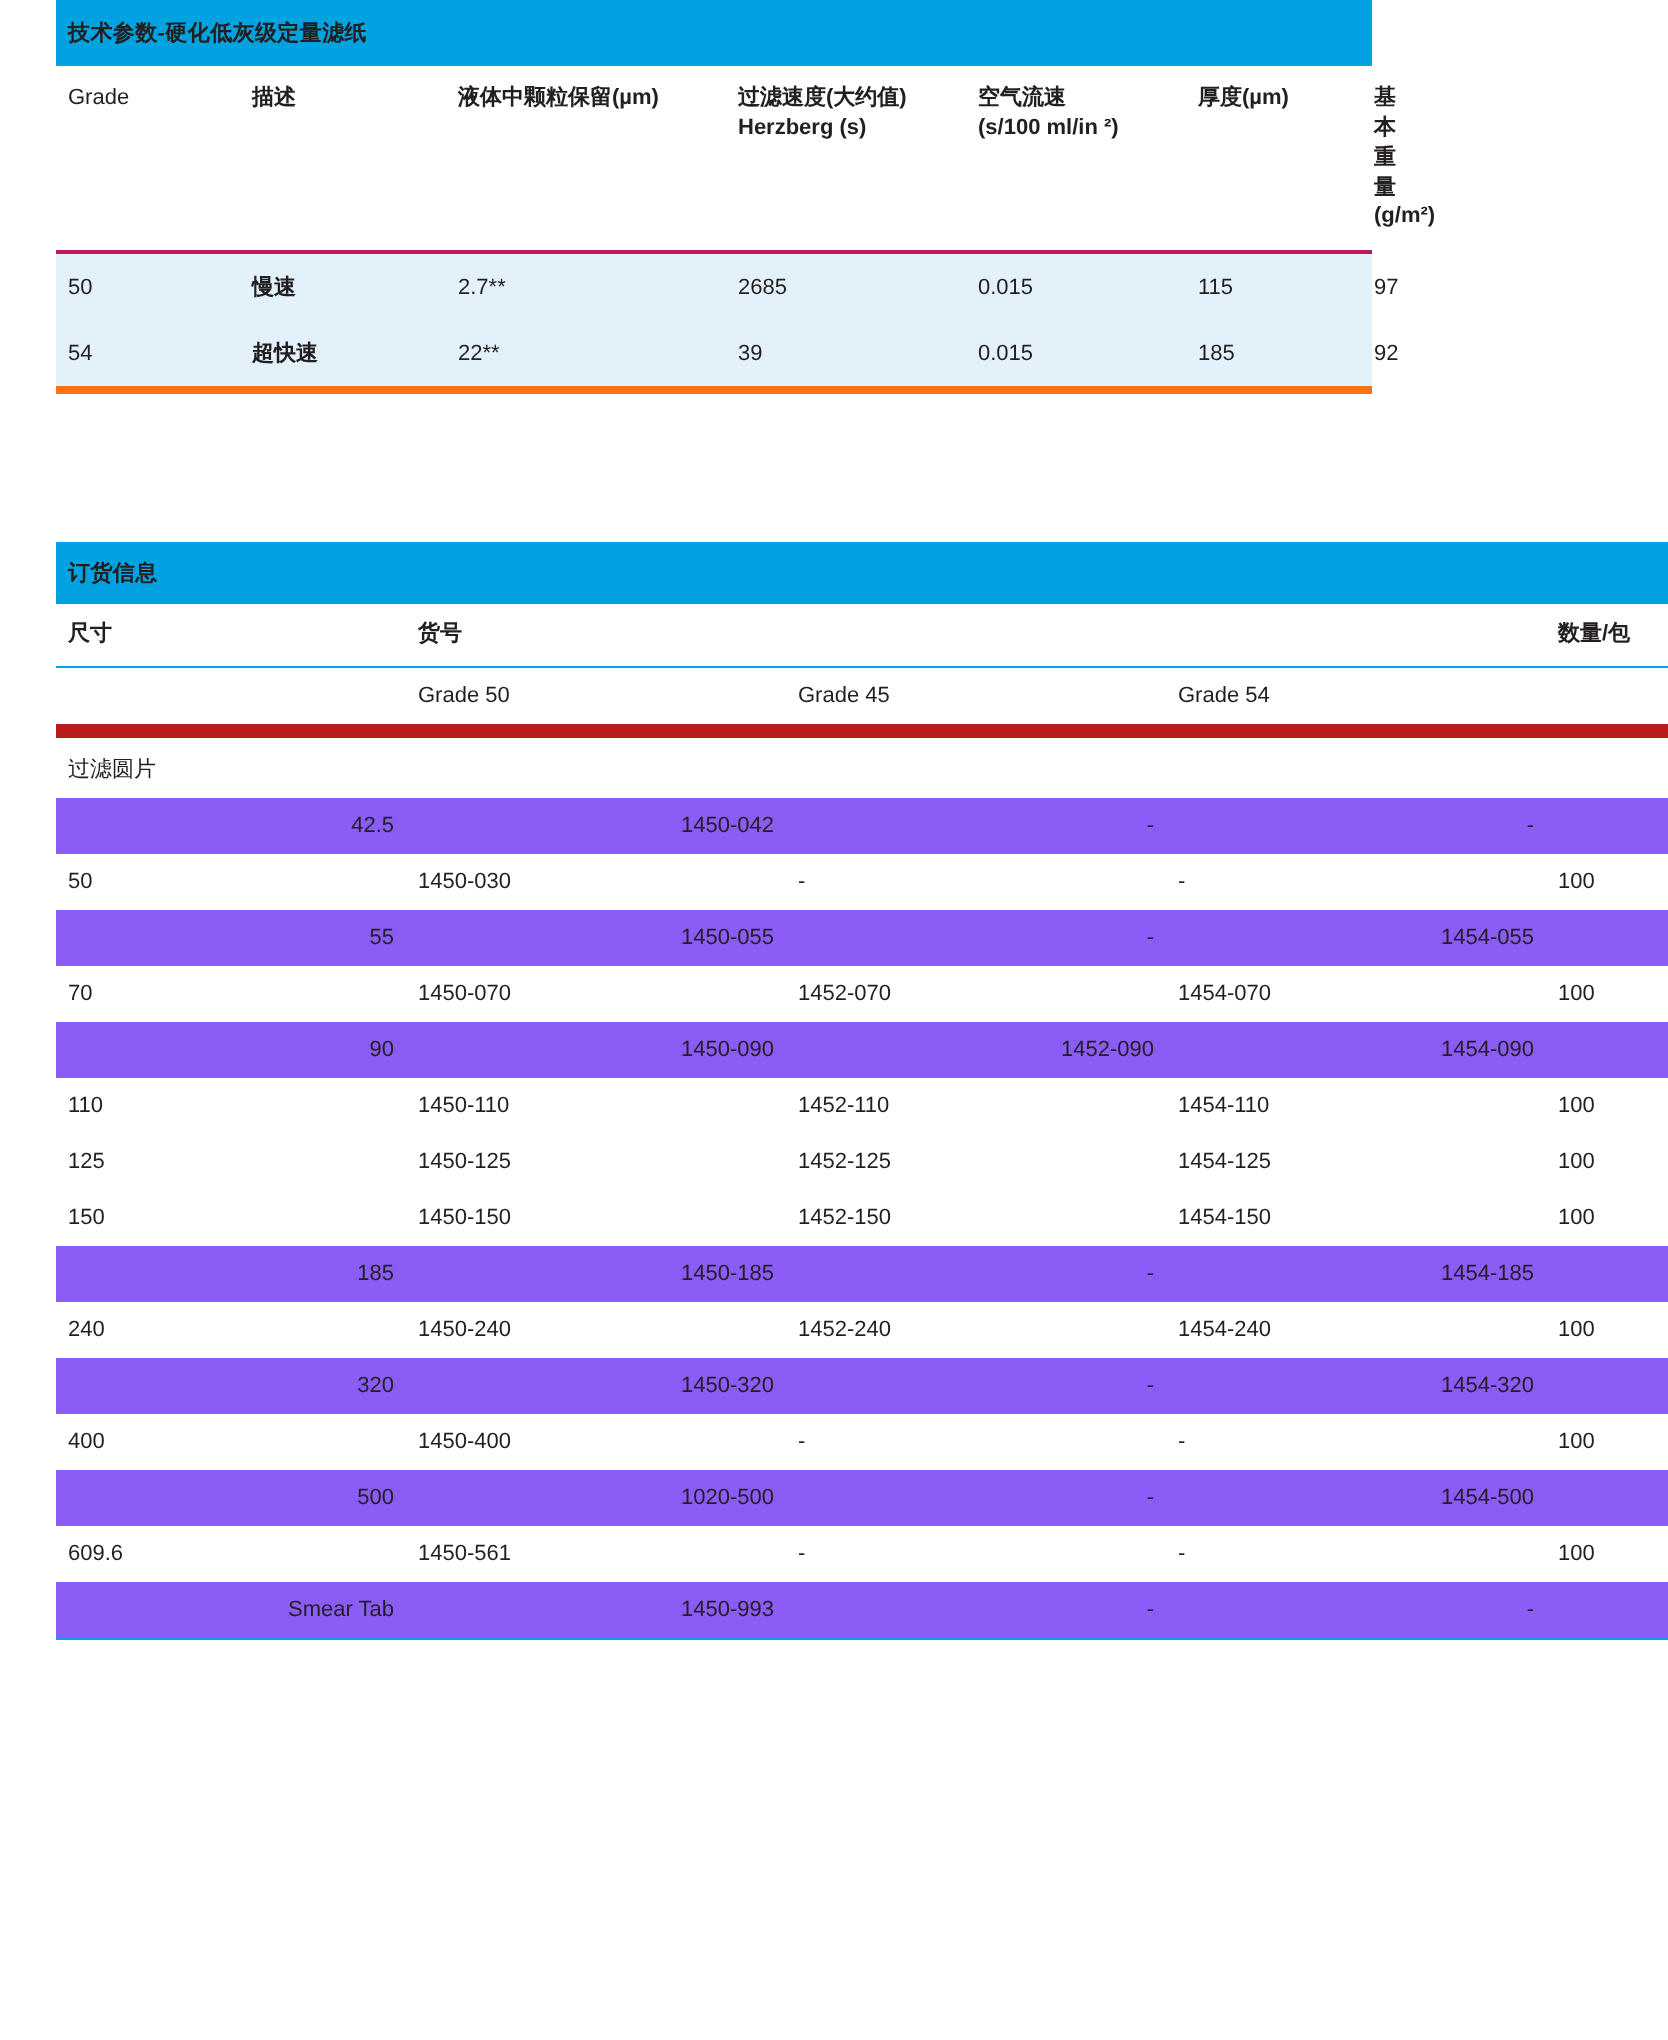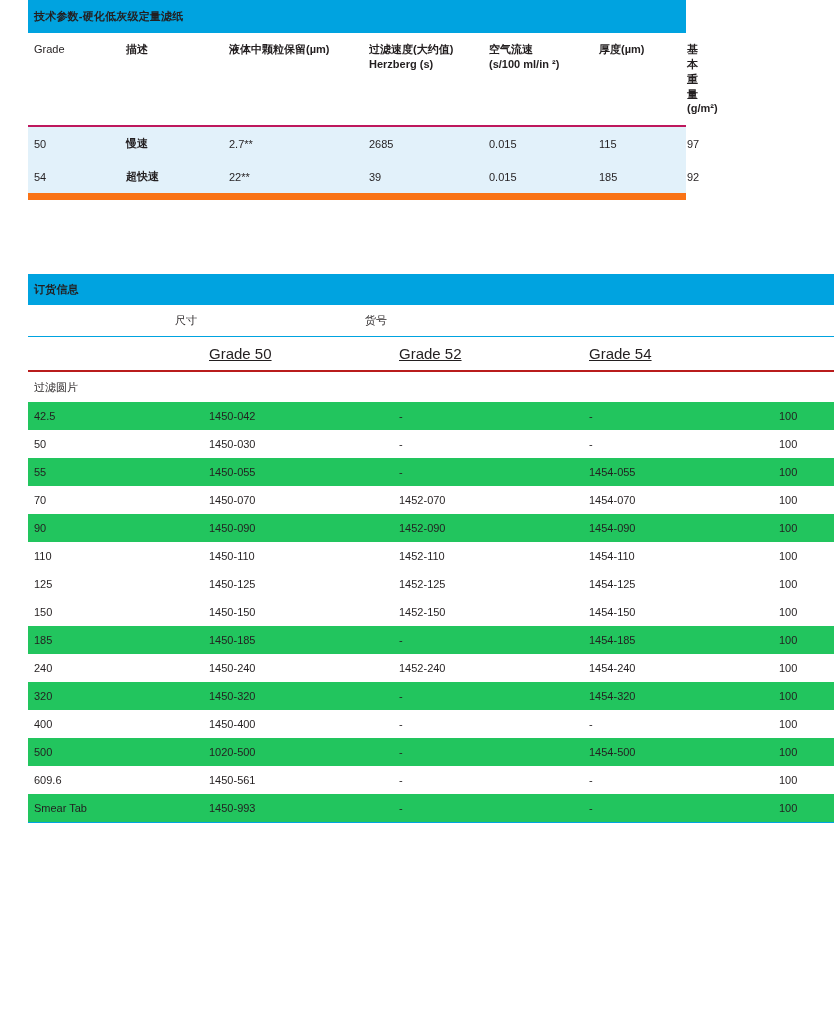--- a/index.html
+++ b/index.html
@@ -53,53 +53,52 @@
   }
   #tech-table tbody tr td {
     font-size: 11px;
     padding: 9px 6px 9px 6px;
     color: #231f20;
   }
   #tech-table tbody tr.alt td {
     background: #e2f1fa;
   }
   #tech-table tbody tr.last td {
-    border-bottom: 7px solid #f97316;
+    border-bottom: 4px solid #f97316;
   }
   .cell-bold {
     font-weight: bold;
   }
 
   
   .spacer {
     height: 74px;
   }
   #order-table .sub-hdr td {
-    font-size: 15px;
+    font-size: 11px;
     padding: 8px 6px 8px 6px;
-    border-bottom: 2px solid #b91c1c;
-    text-decoration: underline;
+    border-bottom: 7px solid #b91c1c;
   }
   #order-table .hdr-line td {
     border-bottom: 1px solid #00a3e0;
-    font-weight: normal;
-    text-align: right;
+    font-weight: bold;
   }
   #order-table .group-row td {
     font-size: 11px;
     padding: 8px 6px 7px 6px;
     font-weight: normal;
   }
   #order-table tbody tr td {
     font-size: 11px;
     padding: 8px 6px 8px 6px;
     color: #231f20;
   }
   #order-table tbody tr.alt td {
-    background: #22c55e;
+    background: #8b5cf6;
+    text-align: right;
   }
   #order-table tbody tr.last td {
     border-bottom: 1px solid #00a3e0;
   }
   .w-size   { width: 175px; }
   .w-grade  { width: 190px; }
   .w-qty    { width: 120px; }
 </style>
 </head>
 <body>
@@ -184,21 +183,21 @@
       <tr class="thead-row hdr-line">
         <td class="bold">尺寸</td>
         <td class="bold">货号</td>
         <td class="bold"></td>
         <td class="bold"></td>
         <td class="bold">数量/包</td>
       </tr>
       <tr class="sub-hdr">
         <td></td>
         <td>Grade 50</td>
-        <td>Grade 52</td>
+        <td>Grade 45</td>
         <td>Grade 54</td>
         <td></td>
       </tr>
       <tr class="group-row">
         <td colspan="5">过滤圆片</td>
       </tr>
 
       <tr class="alt">
         <td>42.5</td>
         <td>1450-042</td>

